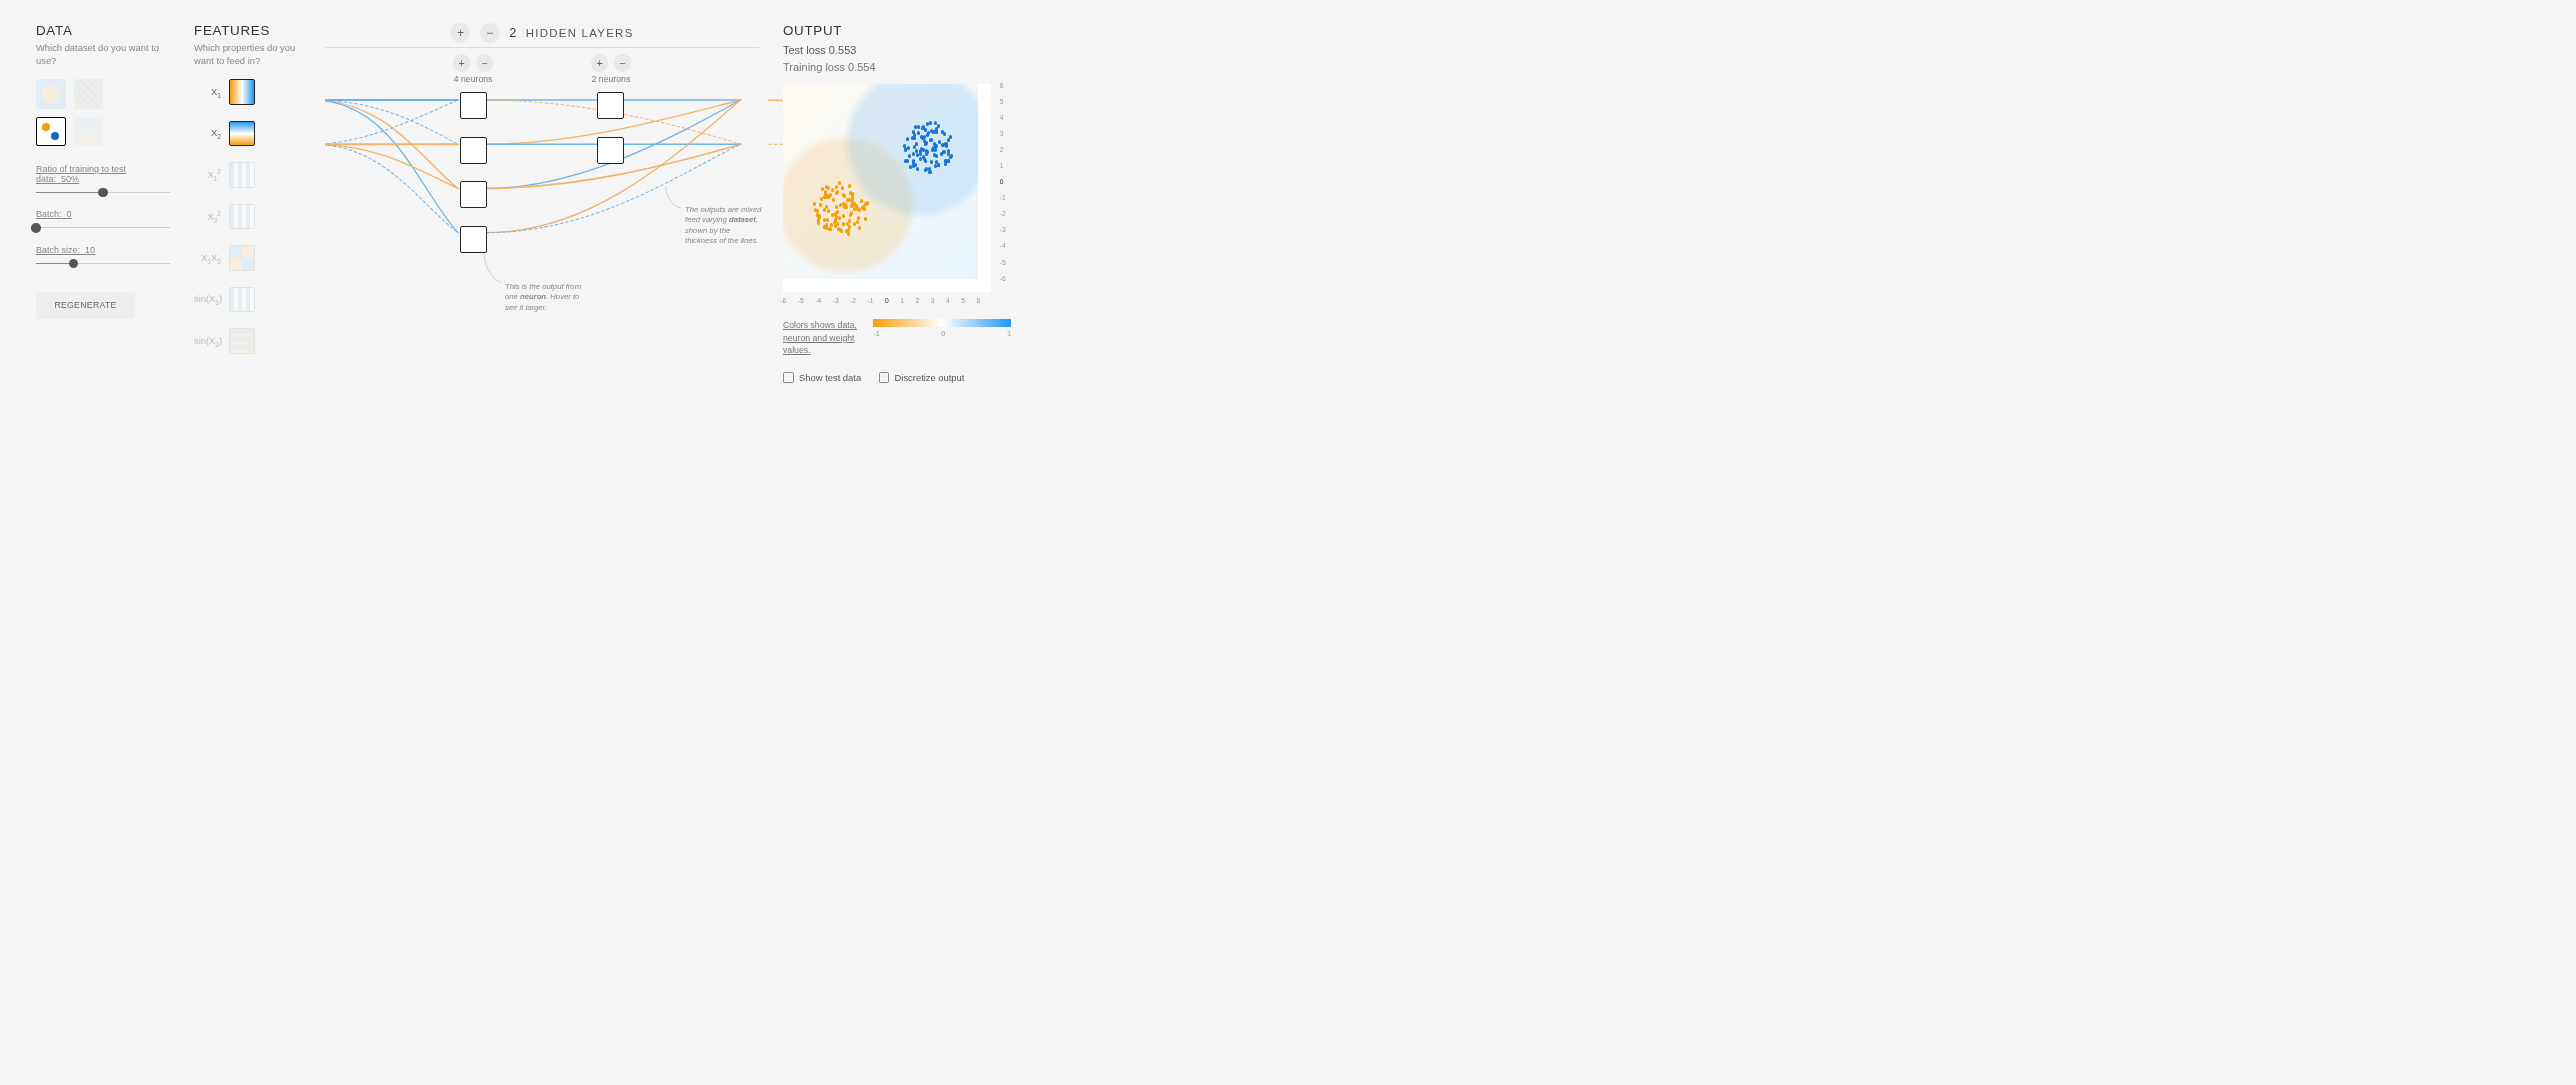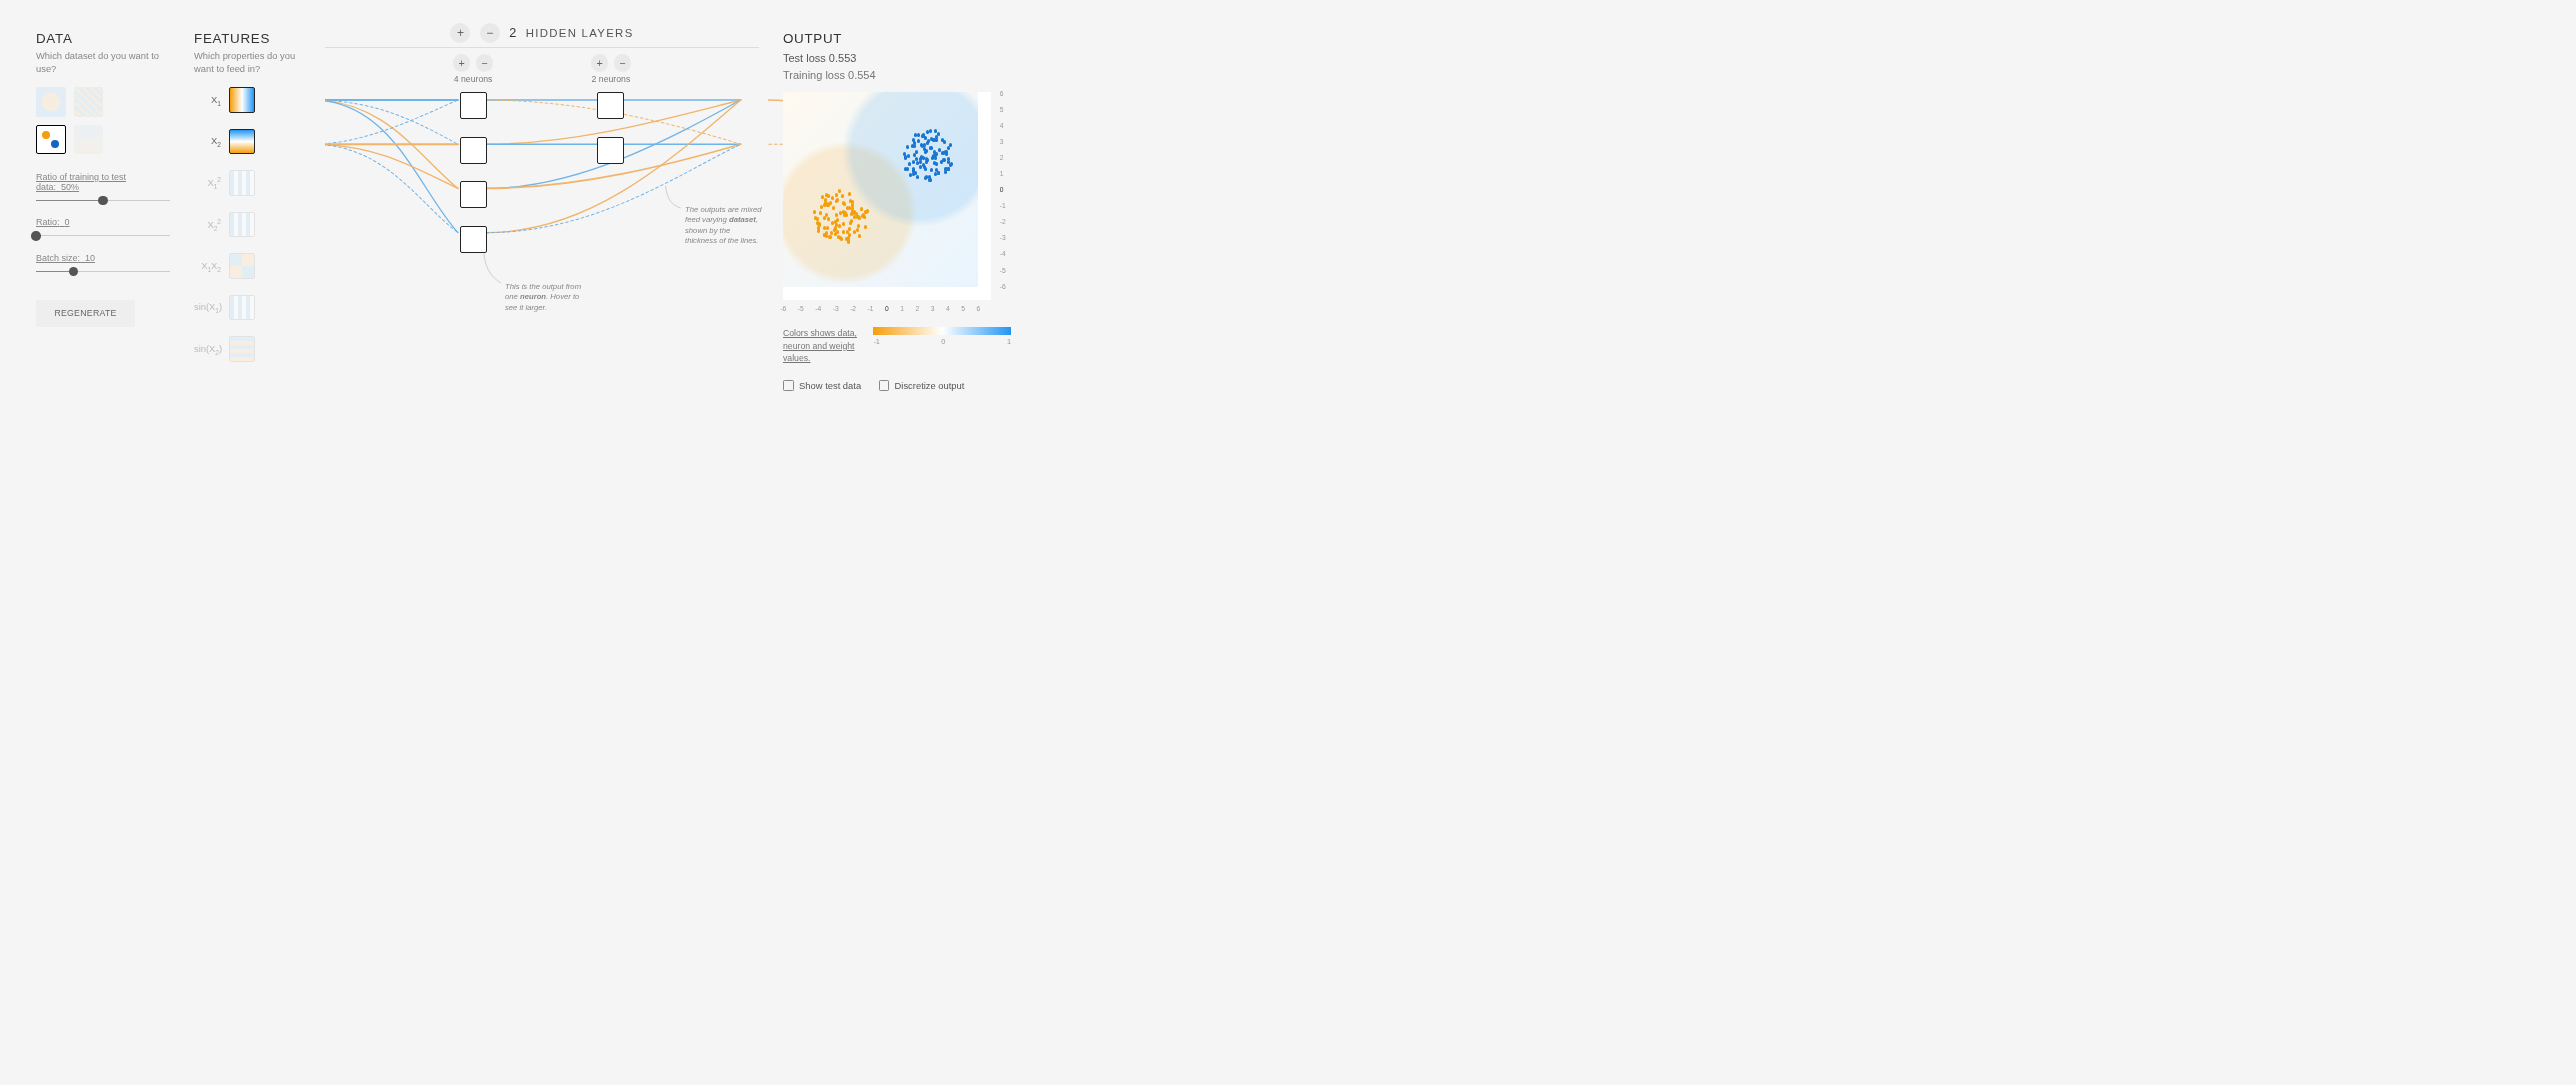--- a/index.html
+++ b/index.html
@@ -9,21 +9,21 @@
     --light:#bbb;
     --orange:#f59e0b;
     --blue:#2196f3;
     --panel:#eeeeee;
     --node-border:#222;
     --node-border-inactive:#ccc;
   }
   *{box-sizing:border-box;font-family:-apple-system,Helvetica,Arial,sans-serif;}
   body{margin:0;background:var(--bg);color:var(--ink);}
   .page{display:flex;gap:24px;padding:23px 36px;width:1047px;}
-  h4{margin:8px 0 4px 0;font-weight:400;font-size:13.4px;letter-spacing:0.7px;color:#333;}
+  h4{margin:0 0 4px 0;font-weight:400;font-size:13.4px;letter-spacing:0.7px;color:#333;}
   .sub{font-size:9.4px;color:var(--muted);line-height:1.35;margin-bottom:12px;}
 
   
   .col-data{width:134px;flex:none;}
   .datasets{display:grid;grid-template-columns:29.5px 29.5px;gap:8px;margin-bottom:17.4px;}
   .ds{width:29.5px;height:29.5px;border-radius:2px;background:#fff;border:0.7px solid transparent;display:flex;align-items:center;justify-content:center;cursor:pointer;}
   .ds.faded{opacity:.35;}
   .ds.selected{border:1.3px solid #000;}
   .ds-circle{background:radial-gradient(circle,rgba(245,158,11,.25) 0 45%,rgba(33,150,243,.25) 50% 100%);}
   .ds-xor{background:repeating-linear-gradient(45deg,rgba(33,150,243,.25) 0 2.7px,rgba(245,158,11,.25) 2.7px 5.4px);}
@@ -125,21 +125,21 @@
 
     <div class="param">
       <div class="param-label"><span>Ratio of training to test data:</span>&nbsp;&nbsp;<span>50%</span></div>
       <div class="slider">
         <div class="track"></div>
           <div class="fill" style="width:50%"></div>
           <div class="thumb" style="left:calc(50% - 4.7px)"></div>
       </div>
     </div>
     <div class="param">
-      <div class="param-label"><span>Ratio:</span>&nbsp;&nbsp;<span>0</span></div>
+      <div class="param-label"><span>Batch:</span>&nbsp;&nbsp;<span>0</span></div>
       <div class="slider">
         <div class="track"></div>
           <div class="fill" style="width:0%"></div>
           <div class="thumb" style="left:-4.7px"></div>
       </div>
     </div>
     <div class="param">
       <div class="param-label"><span>Batch size:</span>&nbsp;&nbsp;<span>10</span></div>
       <div class="slider">
         <div class="track"></div>

